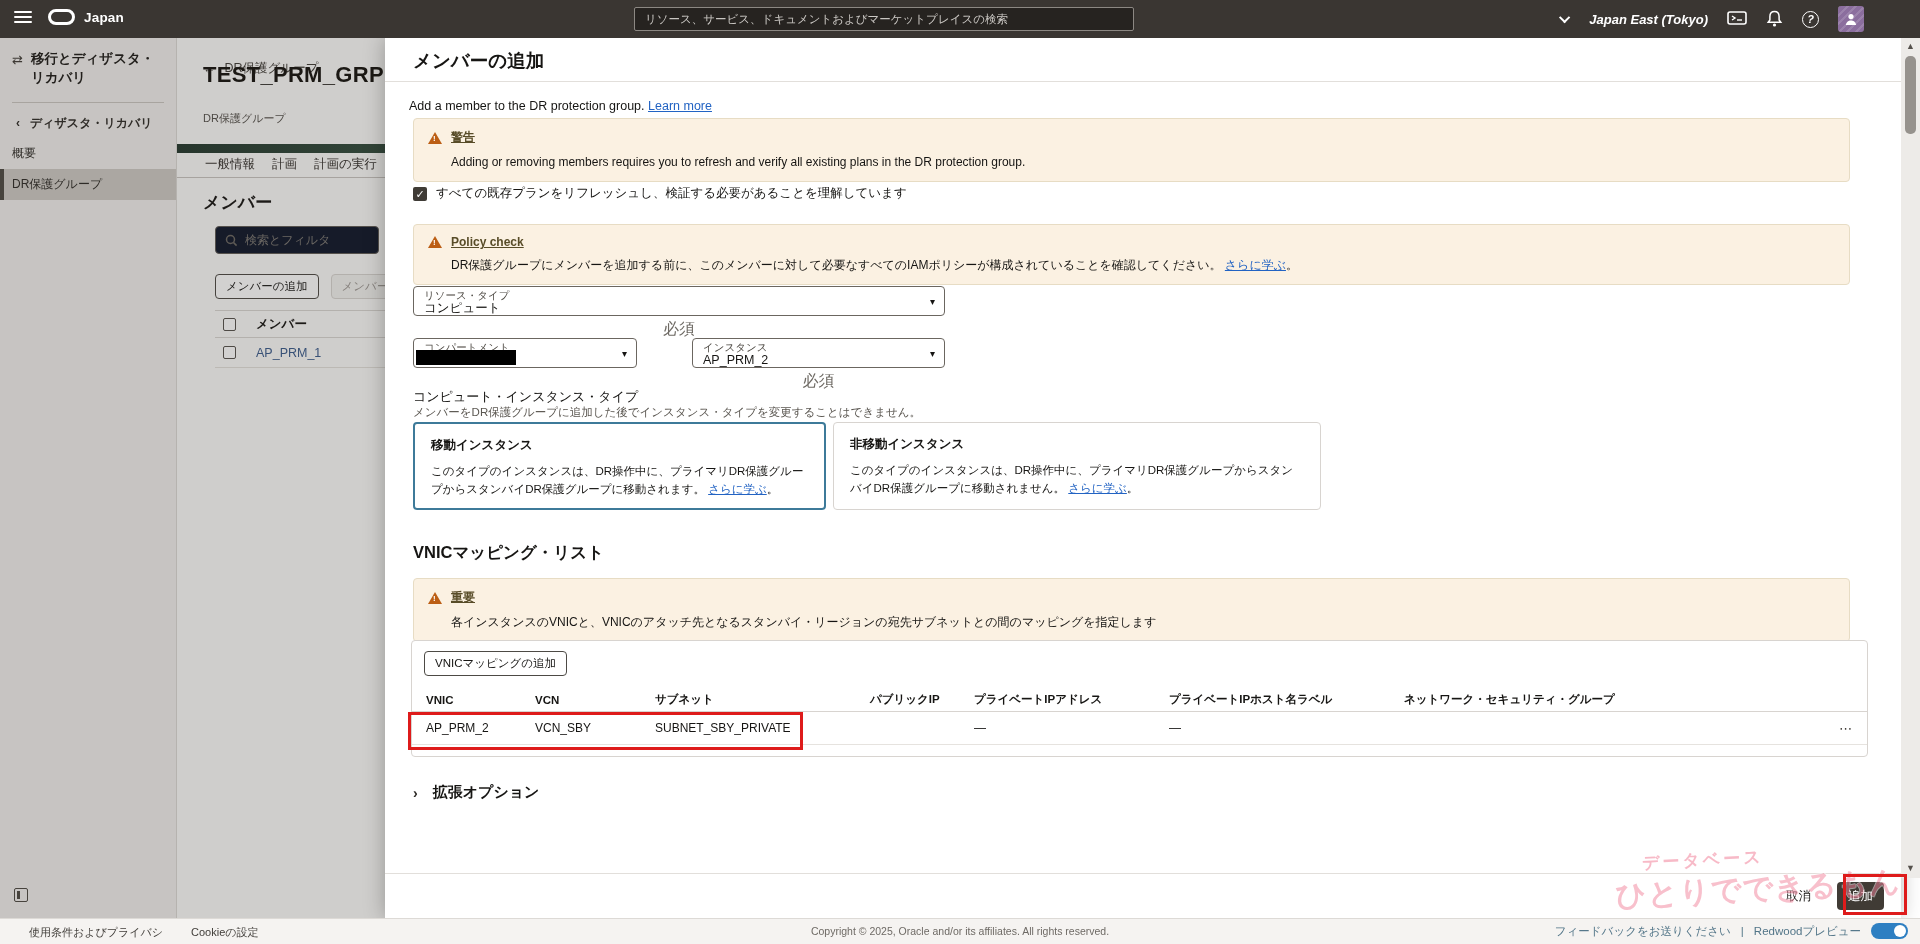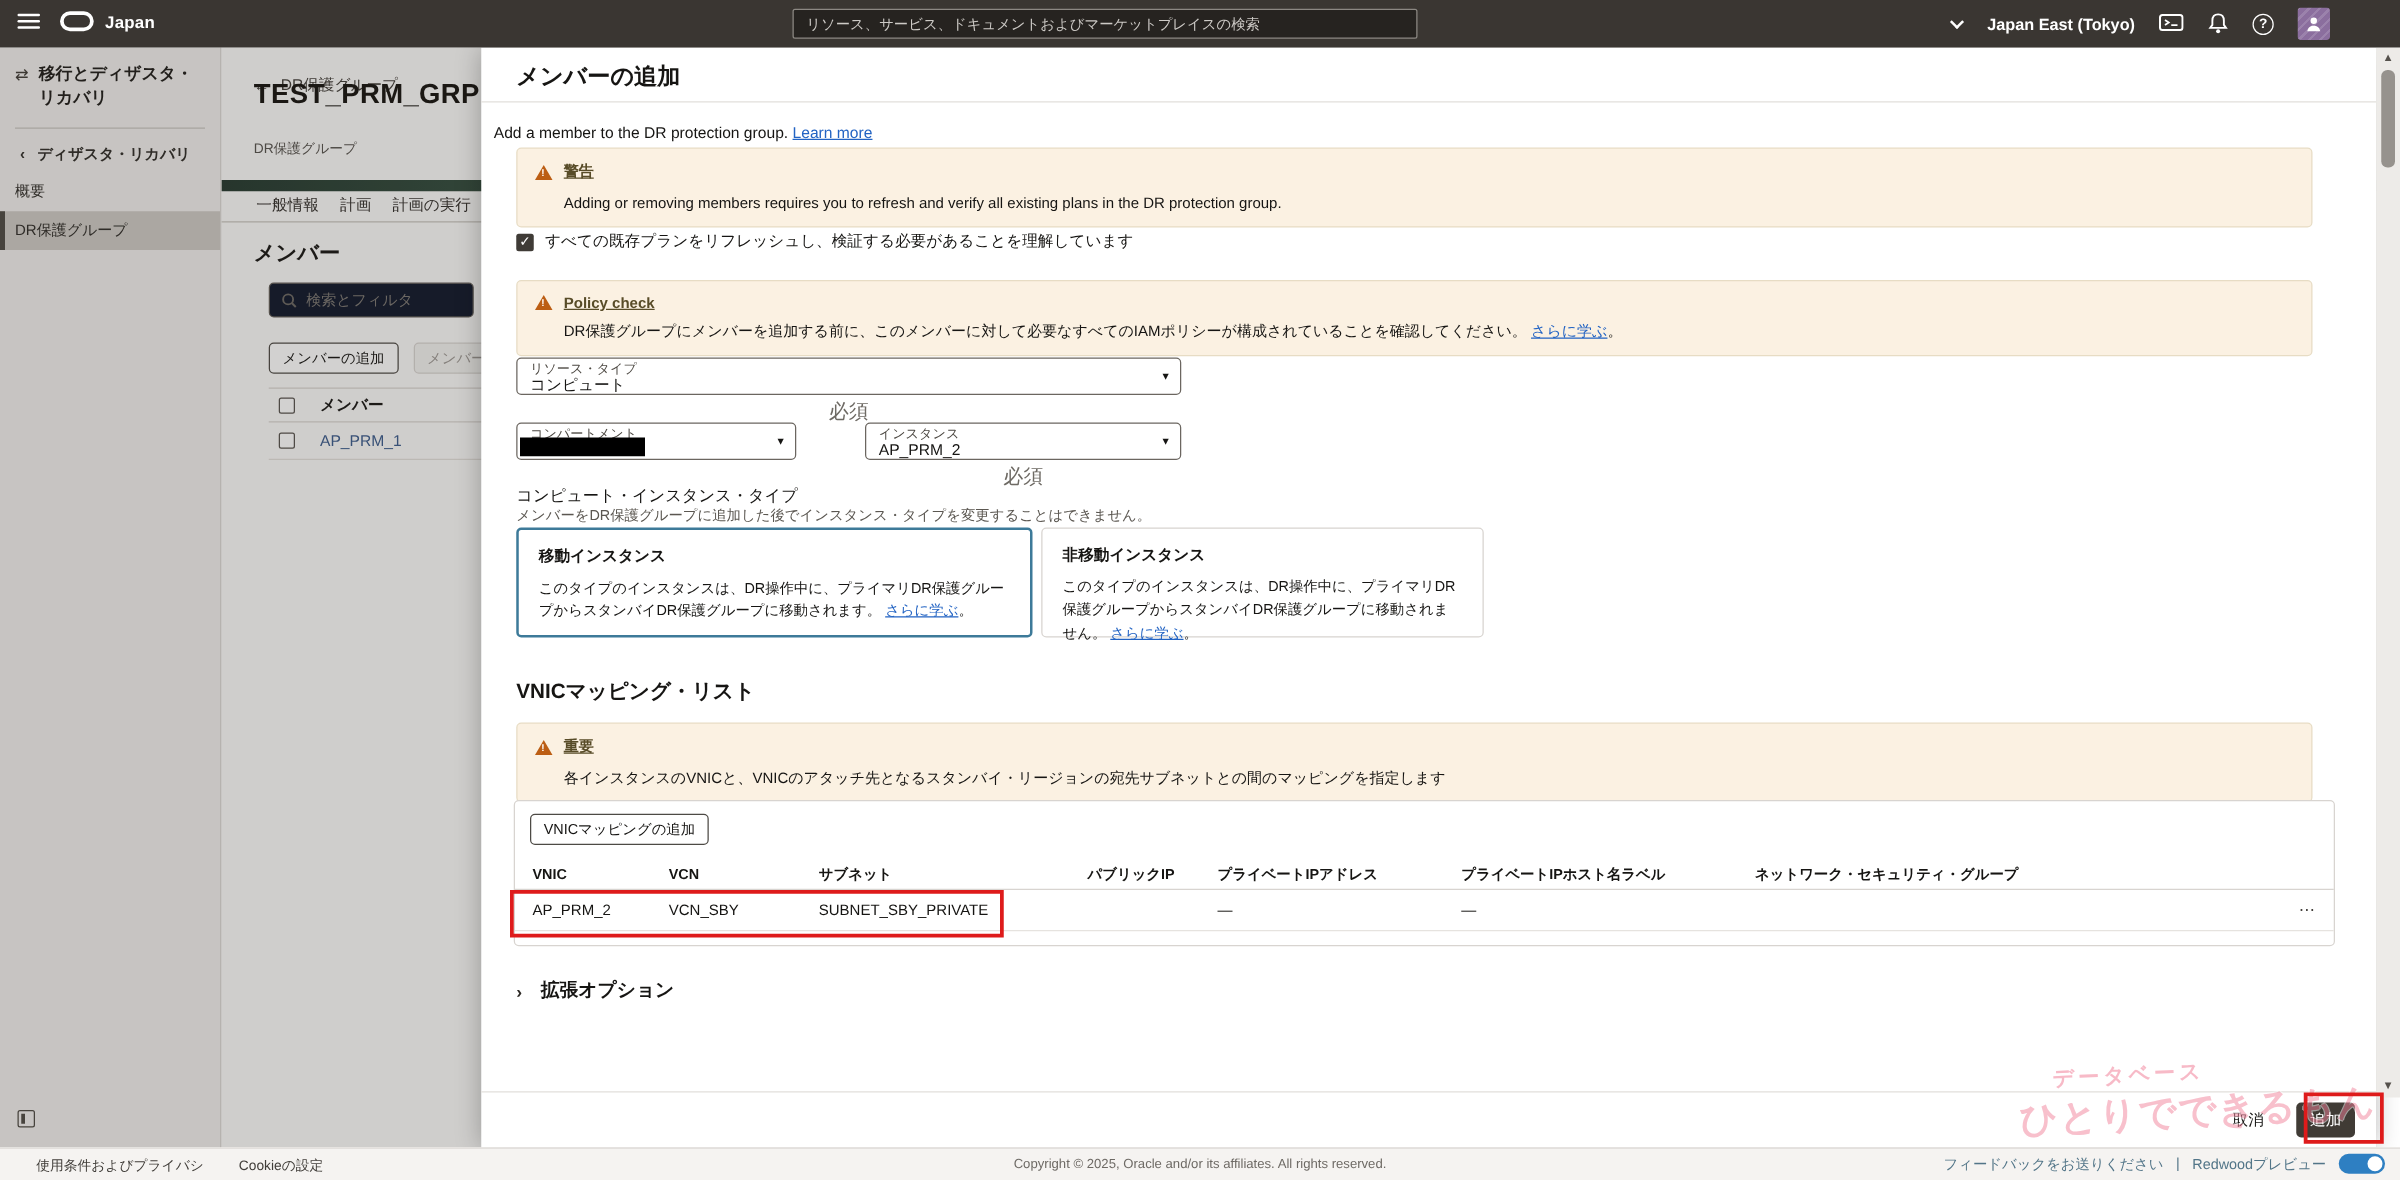--- a/index.html
+++ b/index.html
@@ -7,21 +7,21 @@
   body { font-family:"Liberation Sans","DejaVu Sans",sans-serif; color:#161513; background:#fff; position:relative; }
 
   
   .topbar { position:absolute; left:0; top:0; width:1920px; height:38px; background:#3A3632; z-index:70; }
   .hamburger { position:absolute; left:14px; top:11px; width:18px; height:15px; cursor:pointer; }
   .hamburger i { display:block; height:2px; background:#fff; margin-bottom:3px; border-radius:1px; }
   .brand { position:absolute; left:48px; top:9px; display:flex; align-items:center; gap:9px; }
   .o-pill { width:27px; height:16px; border:3px solid #fff; border-radius:9px; }
   .brand-name { color:#fff; font-size:13.5px; font-weight:bold; letter-spacing:.2px; }
   .top-search { position:absolute; left:634px; top:7px; width:500px; height:24px; background:#262320; border:1px solid #8C8883; border-radius:2px; color:#CDCAC6; font-size:11.5px; display:flex; align-items:center; padding-left:10px; }
-  .topbar-right { position:absolute; right:56px; top:0; height:38px; display:flex; align-items:center; gap:19px; }
+  .topbar-right { position:absolute; right:56px; top:0; height:38px; display:flex; align-items:center; gap:19px;font-style:italic; }
   .chev-down { width:8px; height:8px; border-left:2px solid #fff; border-bottom:2px solid #fff; transform:rotate(-45deg) translateY(-2px); }
   .region { color:#fff; font-size:13px; font-weight:bold; }
   .tico { display:flex; align-items:center; }
   .help-circ { width:17px; height:17px; border:1.5px solid #fff; border-radius:50%; color:#fff; font-size:11px; font-weight:bold; display:flex; align-items:center; justify-content:center; }
   .avatar { width:26px; height:26px; border-radius:3px; background:#8B6E9E repeating-linear-gradient(135deg, rgba(255,255,255,.14) 0 2px, transparent 2px 6px); display:flex; align-items:center; justify-content:center; }
 
   
   .sidenav { position:absolute; left:0; top:38px; width:177px; height:880px; background:#F1EFED; border-right:1px solid #DCD9D5; z-index:2; }
   .nav-head { display:flex; gap:8px; padding:12px 10px 0 12px; }
   .nav-head-icon { font-size:13px; color:#403C37; margin-top:2px; }
@@ -55,21 +55,21 @@
   .bp-tr { display:flex; align-items:center; gap:20px; height:30px; border-bottom:1px solid #E3E0DC; font-size:12.5px; padding-left:8px; }
   .cb { width:13px; height:13px; border:1.5px solid #56524D; border-radius:2px; background:#fff; cursor:pointer; }
   .bp-link { color:#3A5B8C; cursor:pointer; }
 
   .dim { position:absolute; left:0; top:38px; width:1901px; height:880px; background:rgba(48,44,40,.22); z-index:10; }
 
   
   .drawer { position:absolute; left:385px; top:38px; width:1516px; height:880px; background:#fff; z-index:20; box-shadow:0 0 20px rgba(0,0,0,.28); }
   .d-title { position:absolute; left:28px; top:10px; font-size:18.5px; font-weight:bold; }
   .d-div { position:absolute; left:0; top:43px; width:100%; border-top:1px solid #E2DFDB; }
-  .d-intro { position:absolute; left:10px; top:61px; font-size:12.5px; }
+  .d-intro { position:absolute; left:24px; top:61px; font-size:12.5px; }
   a.lnk { color:#2263C3; text-decoration:underline; cursor:pointer; }
   .warnbox { position:absolute; left:28px; width:1437px; background:#FBF1E2; border:1px solid #E7DCC4; border-radius:4px; padding:10px 14px; }
   .wb-head { display:flex; align-items:center; gap:9px; }
   .tri { position:relative; width:0; height:0; border-left:7px solid transparent; border-right:7px solid transparent; border-bottom:12px solid #BC5E14; }
   .tri b { position:absolute; left:-2px; top:3px; color:#fff; font-size:8px; line-height:8px; }
   .wb-title { font-size:12px; font-weight:bold; color:#584C28;text-decoration:underline; }
   .wb-body { font-size:12px; color:#161513; margin:7px 0 0 23px; line-height:1.5; }
   .ackrow { position:absolute; left:28px; top:147px; display:flex; align-items:center; gap:9px; font-size:12.5px; }
   .cb-checked { width:14px; height:14px; background:#3F3B36; border-radius:2px; color:#fff; font-size:11px; line-height:14px; text-align:center; cursor:pointer; }
   .sel { position:absolute; border:1px solid #6B6660; border-radius:4px; background:#fff; height:30px; padding:3px 26px 0 10px; cursor:pointer; }
@@ -281,21 +281,21 @@
   <div class="sec-t" style="left:28px; top:350px;">コンピュート・インスタンス・タイプ</div>
   <div class="sec-n" style="left:28px; top:367px;">メンバーをDR保護グループに追加した後でインスタンス・タイプを変更することはできません。</div>
 
   <div class="card on" style="left:28px; width:413px;">
     <div class="card-t">移動インスタンス</div>
     <div class="card-b">
       <span>このタイプのインスタンスは、DR操作中に、プライマリDR保護グループからスタンバイDR保護グループに移動されます。</span>
       <a class="lnk">さらに学ぶ</a><span>。</span>
     </div>
   </div>
-  <div class="card off" style="left:448px; width:354px;">
+  <div class="card off" style="left:448px; width:488px;">
     <div class="card-t">非移動インスタンス</div>
     <div class="card-b">
       <span>このタイプのインスタンスは、DR操作中に、プライマリDR保護グループからスタンバイDR保護グループに移動されません。</span>
       <a class="lnk">さらに学ぶ</a><span>。</span>
     </div>
   </div>
 
   <div class="h2b">VNICマッピング・リスト</div>
 
   <div class="warnbox" style="top:540px;">

